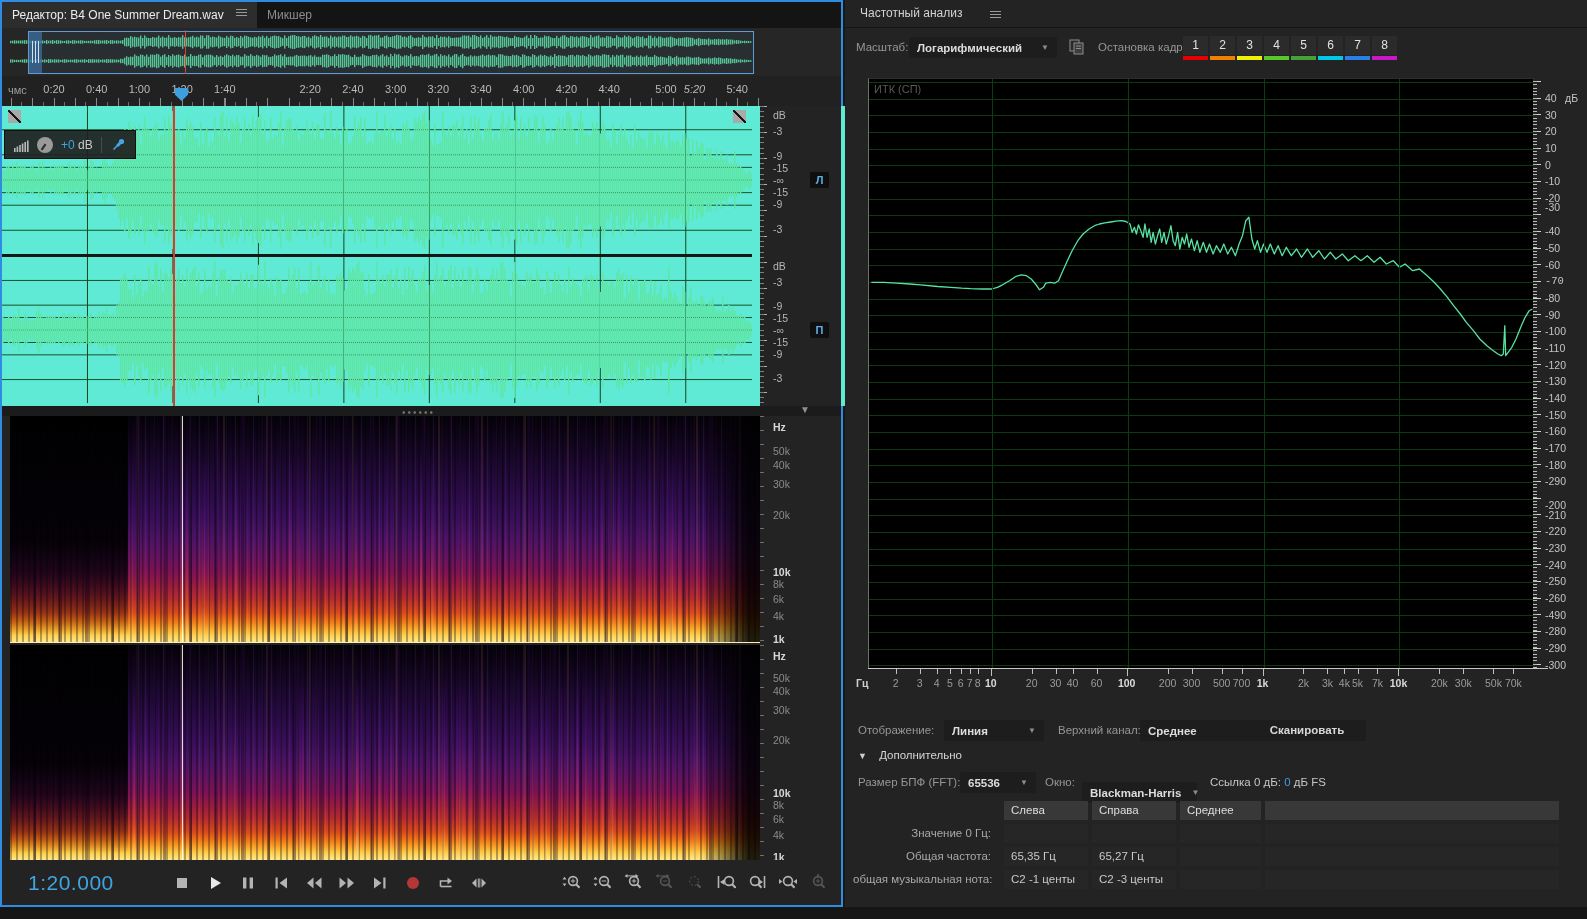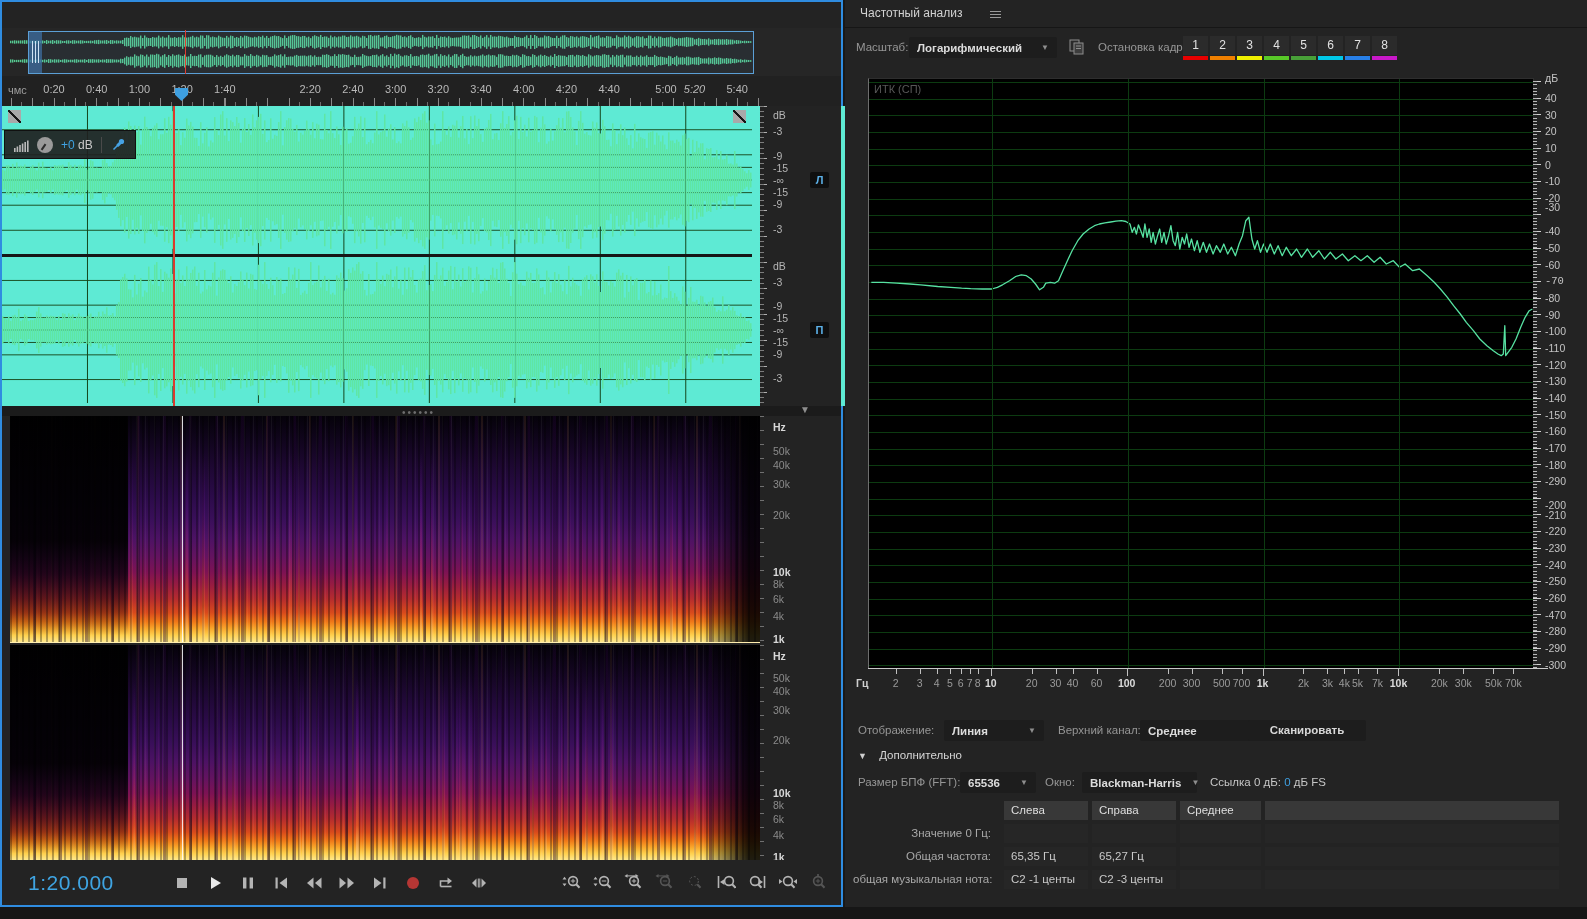--- a/index.html
+++ b/index.html
@@ -153,20 +153,29 @@
   .tcell{background:#262626;color:#c9c9c9;line-height:19px;padding-left:7px;white-space:nowrap;overflow:hidden}
   .thead{background:#383838;color:#dedede}
   .tlabel{background:transparent;color:#a8a8a8;text-align:right;padding-right:9px;padding-left:0}
   .tblank{background:transparent}
   #bottom-strip{position:absolute;left:0;top:907px;width:1587px;height:12px;background:#161616}
 </style>
 </head>
 <body>
 
 <section id="left-panel">
+  <div class="tabbar">
+    <div class="tab active">
+      <span>Редактор: B4 One Summer Dream.wav</span>
+      <span class="hamb"><i></i><i></i><i></i></span>
+    </div>
+    <div class="tab">
+      <span>Микшер</span>
+    </div>
+  </div>
 
   <div class="overview">
     <svg id="ov-svg" width="742" height="44">
         <rect x="0" y="10.740434472159281" width="1.4" height="2.5191310556814392" fill="#5fe6a4" opacity="0.85"></rect>
         <rect x="2" y="10.638587126106966" width="1.4" height="2.7228257477860667" fill="#5fe6a4" opacity="0.85"></rect>
         <rect x="4" y="10.310546120059763" width="1.4" height="3.378907759880473" fill="#5fe6a4" opacity="0.85"></rect>
         <rect x="6" y="10.56927404386386" width="1.4" height="2.8614519122722797" fill="#5fe6a4" opacity="0.85"></rect>
         <rect x="8" y="10.554596005652867" width="1.4" height="2.890807988694268" fill="#5fe6a4" opacity="0.85"></rect>
         <rect x="10" y="10.414303134192416" width="1.4" height="3.171393731615169" fill="#5fe6a4" opacity="0.85"></rect>
         <rect x="12" y="10.419763065860986" width="1.4" height="3.16047386827803" fill="#5fe6a4" opacity="0.85"></rect>
@@ -2100,21 +2109,21 @@
     <span class="corner">ИТК (СП)</span>
     <svg id="curve" width="664" height="590">
         <path d="M2.3 203.3 L14.6 203.3 L27.7 204.2 L40.9 205.0 L51.7 205.8 L68.7 207.5 L81.8 208.3 L92.6 209.2 L101.7 209.7 L113.2 210.0 L122.7 210.0 L128.4 208.3 L133.5 205.8 L140.5 201.7 L146.7 197.5 L152.3 195.8 L157.4 196.7 L162.2 200.0 L166.5 205.0 L170.6 210.8 L174.4 208.3 L176.8 204.2 L181.4 203.3 L185.6 204.2 L189.5 201.7 L193.2 193.3 L198.4 181.7 L203.1 171.7 L208.8 161.7 L214.1 155.0 L220.1 150.0 L225.5 146.7 L230.4 145.0 L235.9 143.8 L241.7 143.0 L246.9 142.2 L252.4 141.7 L256.9 142.5 L261.0 145.0 L263.2 153.3 L265.4 148.3 L267.4 155.0 L269.4 145.8 L271.8 151.7 L274.1 158.3 L275.9 145.0 L278.1 158.3 L280.2 150.0 L282.2 163.3 L284.1 153.3 L286.4 165.0 L288.6 156.7 L290.7 150.0 L292.7 163.3 L295.0 153.3 L297.2 165.0 L299.6 156.7 L301.9 146.7 L304.1 161.7 L306.3 166.7 L308.6 153.3 L310.8 170.0 L313.2 158.3 L315.5 165.0 L317.7 155.0 L320.1 168.3 L322.5 160.0 L325.4 171.7 L328.2 161.7 L330.9 173.3 L334.3 163.3 L337.5 173.3 L340.5 165.0 L344.1 175.0 L347.4 166.7 L351.3 173.3 L354.8 165.0 L358.7 175.0 L362.4 168.3 L366.4 176.7 L370.1 165.0 L373.5 156.7 L376.8 141.7 L379.9 138.3 L382.9 160.0 L385.7 170.0 L388.4 161.7 L391.5 173.3 L394.6 165.0 L398.0 173.3 L401.3 165.0 L405.3 175.0 L409.1 166.7 L413.2 176.7 L417.3 168.3 L422.3 176.7 L427.6 170.0 L432.5 178.3 L438.4 170.0 L443.7 178.3 L449.8 171.7 L455.4 180.0 L461.4 173.3 L466.8 180.0 L473.4 175.0 L479.3 181.7 L485.9 176.7 L491.9 181.7 L498.3 176.7 L505.1 183.3 L511.1 178.3 L517.3 185.0 L524.3 181.7 L530.5 188.3 L536.1 185.0 L543.7 191.7 L550.4 190.0 L558.2 196.7 L565.2 203.3 L571.4 210.0 L578.4 218.3 L584.6 226.7 L591.3 235.0 L597.3 243.3 L604.4 251.7 L610.8 260.0 L617.9 266.7 L624.3 271.7 L628.9 275.0 L632.2 276.7 L634.3 275.0 L635.8 246.7 L636.7 276.7 L639.1 273.3 L642.8 268.3 L647.0 260.0 L651.7 248.3 L656.1 238.3 L660.2 231.7 L663.4 230.0" fill="none" stroke="#57e2a2" stroke-width="1.3" stroke-linejoin="round"></path>
       </svg>
   <div class="vline" style="left: 122.745px;"></div>
       <div class="vline" style="left: 258.661px;"></div>
       <div class="vline" style="left: 394.577px;"></div>
       <div class="vline" style="left: 530.493px;"></div>
     </div>
   <div class="yruler" id="yruler">
-      <div class="ylab" style="top: 0;">дБ</div>
+      <div class="ylab" style="top: 20px; margin-left: 20px;">дБ</div>
       <div class="ylab" style="top: 20px;">40</div>
       <div class="ylab" style="top: 36.6667px;">30</div>
       <div class="ylab" style="top: 53.3333px;">20</div>
       <div class="ylab" style="top: 70px;">10</div>
       <div class="ylab" style="top: 86.6667px;">0</div>
       <div class="ylab" style="top: 103.333px;">-10</div>
       <div class="ylab" style="top: 120px;">-20</div>
       <div class="ylab" style="top: 129px;">-30</div>
       <div class="ylab" style="top: 153.333px;">-40</div>
       <div class="ylab" style="top: 170px;">-50</div>
@@ -2132,21 +2141,21 @@
       <div class="ylab" style="top: 370px;">-170</div>
       <div class="ylab" style="top: 386.667px;">-180</div>
       <div class="ylab" style="top: 403.333px;">-290</div>
       <div class="ylab" style="top: 427px;">-200</div>
       <div class="ylab" style="top: 436.667px;">-210</div>
       <div class="ylab" style="top: 453.333px;">-220</div>
       <div class="ylab" style="top: 470px;">-230</div>
       <div class="ylab" style="top: 486.667px;">-240</div>
       <div class="ylab" style="top: 503.333px;">-250</div>
       <div class="ylab" style="top: 520px;">-260</div>
-      <div class="ylab" style="top: 536.667px;">-470</div>
+      <div class="ylab" style="top: 536.667px;">-490</div>
       <div class="ylab" style="top: 553.333px;">-280</div>
       <div class="ylab" style="top: 570px;">-290</div>
       <div class="ylab" style="top: 586.667px;">-300</div>
     </div>
   <div class="xaxis" id="xaxis">
     <div class="xbase"></div>
     <span class="xunit">Гц</span>
   <div class="xtick" style="left: 27.7432px; height: 5px;"></div>
       <div class="xlab" style="left: 27.7432px;">2</div>
       <div class="xtick" style="left: 51.6769px; height: 5px;"></div>
@@ -2224,21 +2233,21 @@
     <span>Дополнительно</span>
   </div>
 
   <div class="r-row3">
     <span class="lbl abs" style="left:13px;top:4px">Размер БПФ (FFT):</span>
     <div class="dd" style="left:115px;top:0;width:76px">
       <span>65536</span>
         <span class="arr">▼</span>
     </div>
     <span class="lbl abs" style="left:200px;top:4px">Окно:</span>
-    <div class="dd" style="left:237px;top:0;width:115px">
+    <div class="dd" style="left:237px;top:10px;width:115px">
       <span>Blackman-Harris</span>
         <span class="arr">▼</span>
     </div>
     <span class="ref">
       <span class="lbl">Ссылка 0 дБ:</span>
       <b>0</b>
       <span>дБ FS</span>
     </span>
   </div>
 

